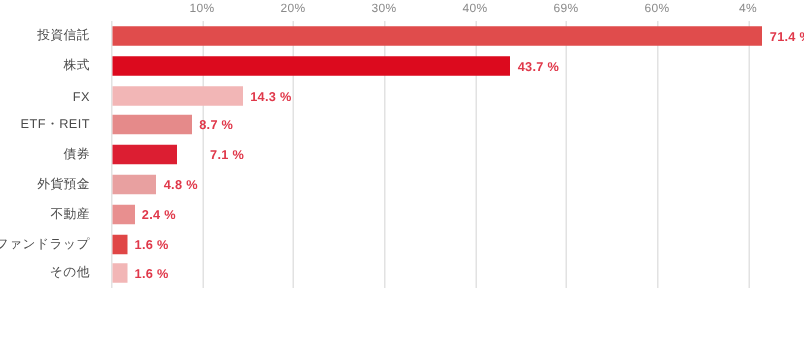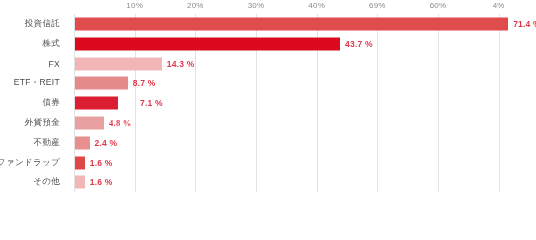--- a/index.html
+++ b/index.html
@@ -152,21 +152,21 @@
           <span class="bar-value" style="left: 58.78px; color: rgb(224, 56, 74);">8.7 %</span>
         </div>
         <div class="row" style="top: 79.2px; padding-left: 11px;">
           <span class="cat-label">債券</span>
           <div class="bar" style="width: 43.0733px; background: rgb(220, 30, 50);"></div>
           <span class="bar-value" style="left: 66px; color: rgb(224, 56, 74);">7.1 %</span>
         </div>
         <div class="row" style="top: 99px;">
           <span class="cat-label">外貨預金</span>
           <div class="bar" style="width: 29.12px; background: rgb(232, 160, 160);"></div>
-          <span class="bar-value" style="left: 35.12px; color: rgb(224, 56, 74); font-family: Liberation Serif, serif;">4.8 %</span>
+          <span class="bar-value" style="left: 35.12px; color: rgb(224, 56, 74);">4.8 %</span>
         </div>
         <div class="row" style="top: 118.8px;">
           <span class="cat-label">不動産</span>
           <div class="bar" style="width: 14.56px; background: rgb(232, 143, 143);"></div>
           <span class="bar-value" style="left: 20.56px; color: rgb(224, 56, 74);">2.4 %</span>
         </div>
         <div class="row" style="top: 138.6px;">
           <span class="cat-label">ファンドラップ</span>
           <div class="bar" style="width: 9.70667px; background: rgb(224, 70, 70);"></div>
           <span class="bar-value" style="left: 15.7067px; color: rgb(224, 56, 74);">1.6 %</span>

